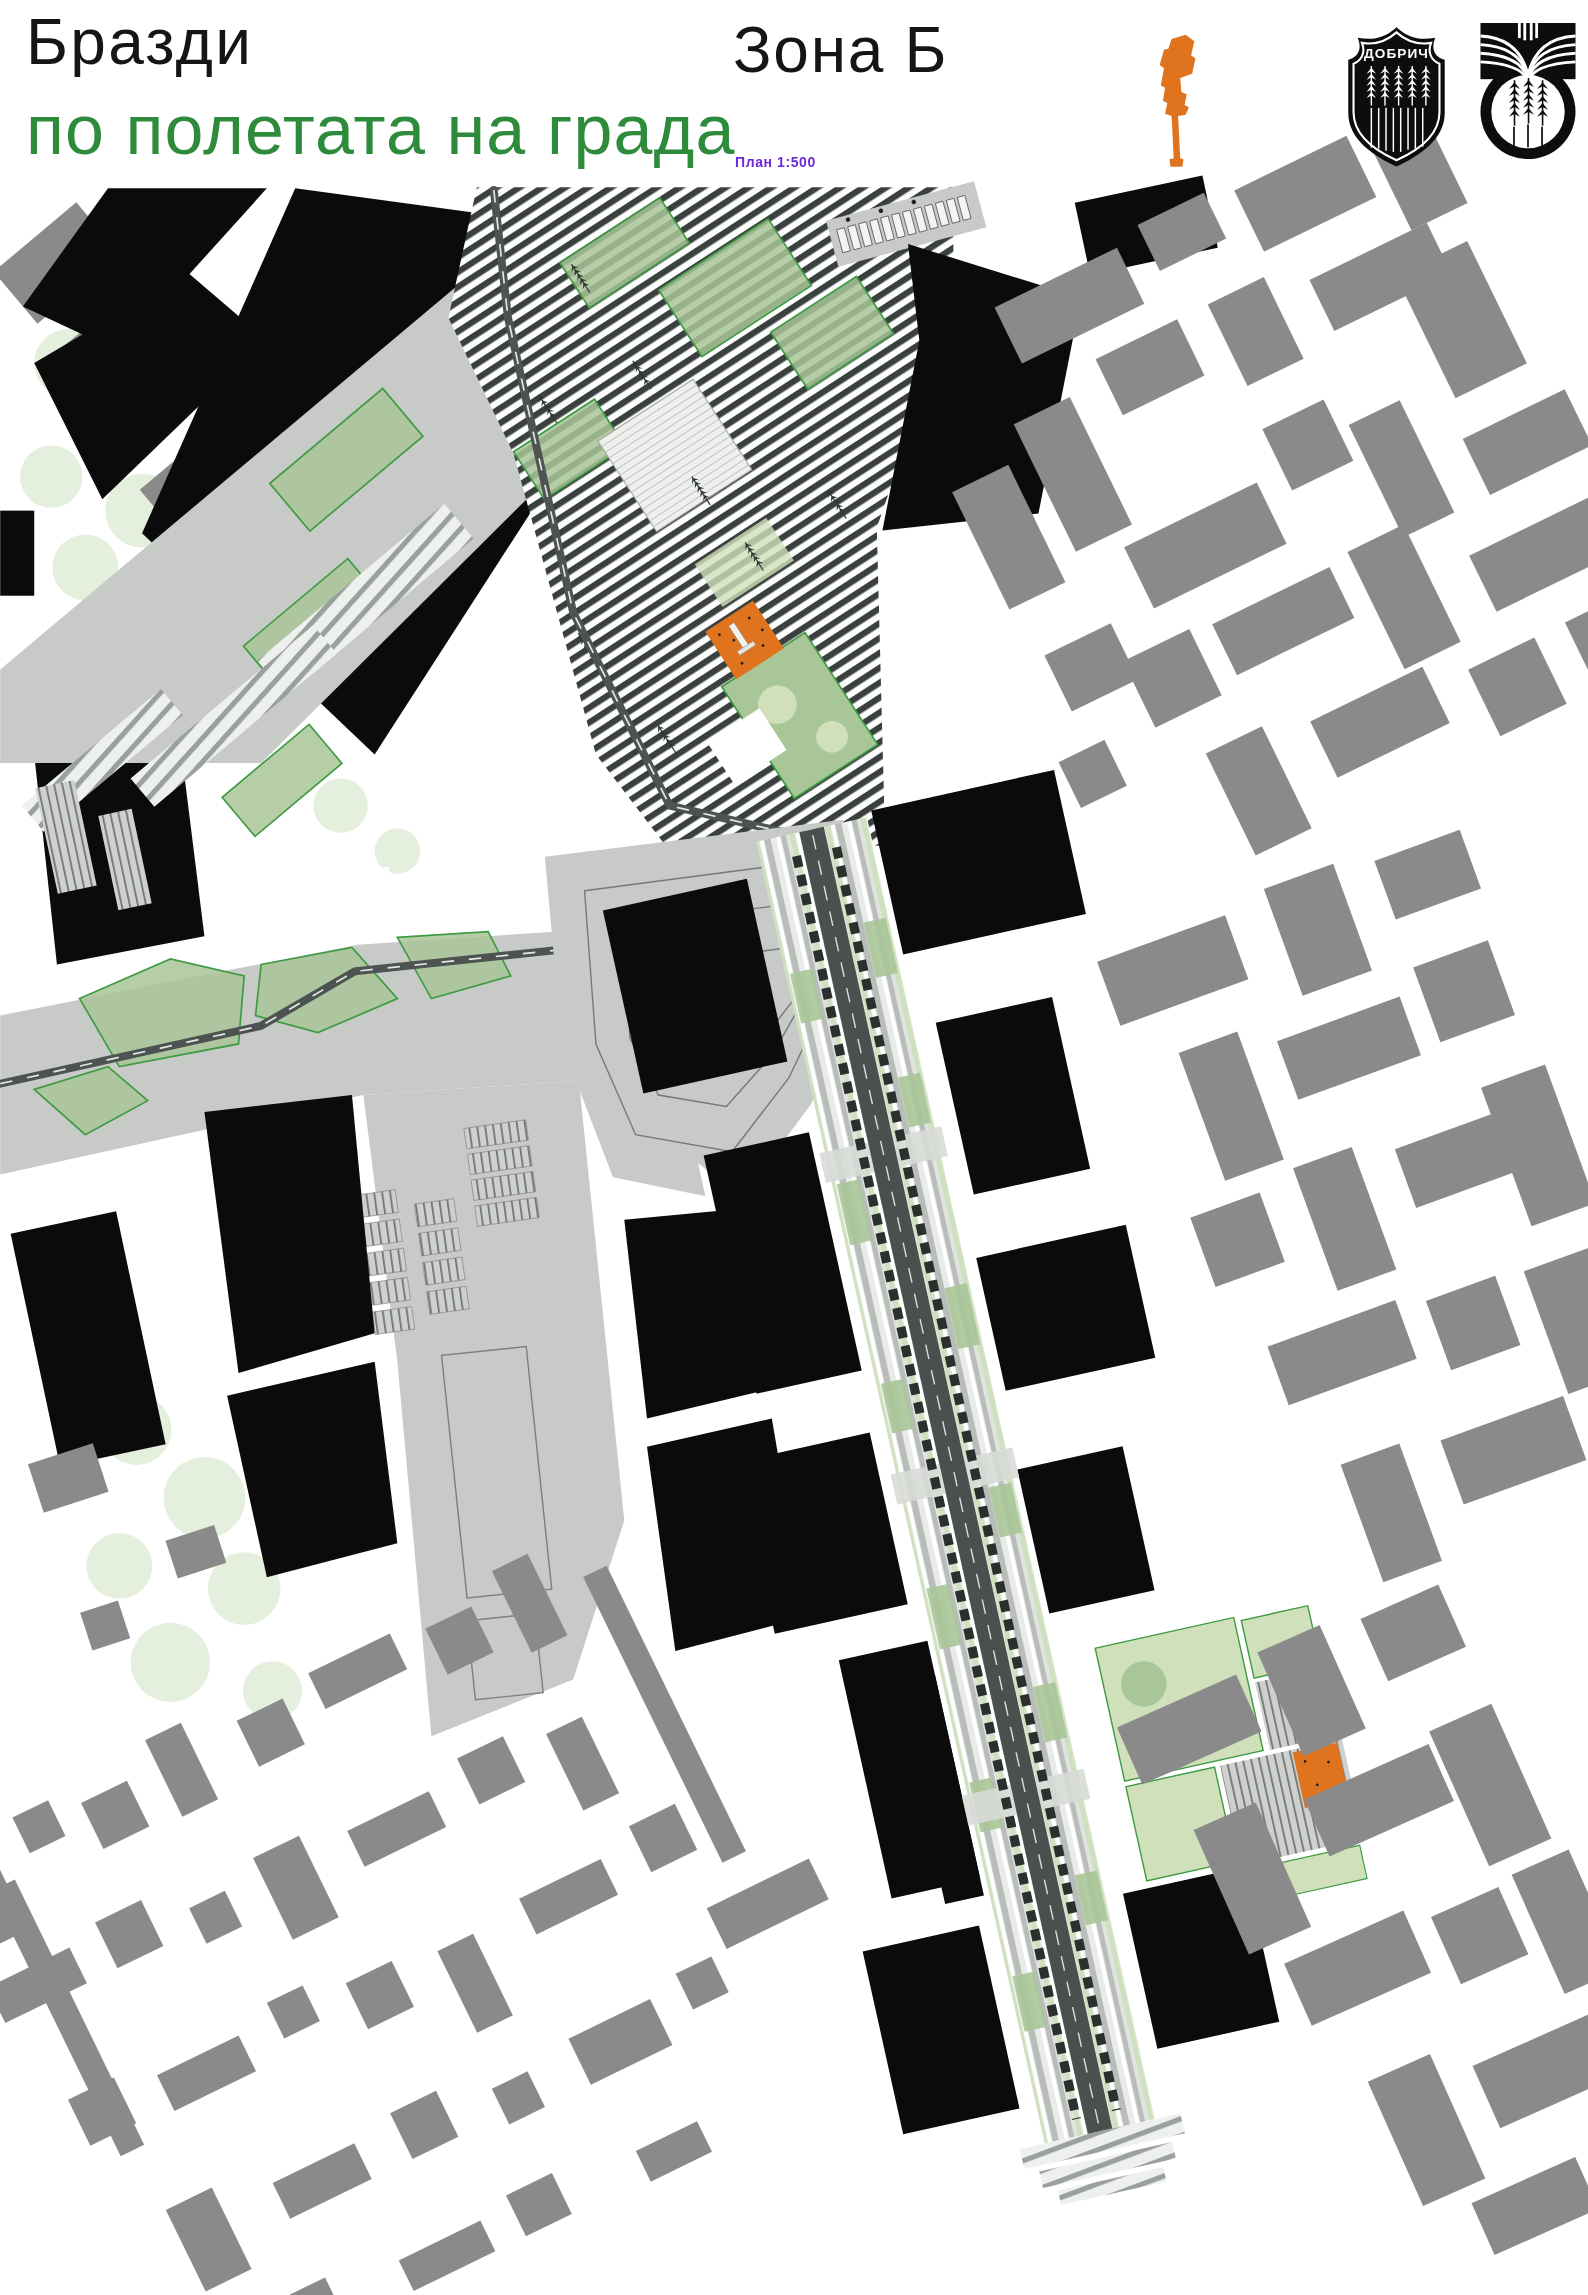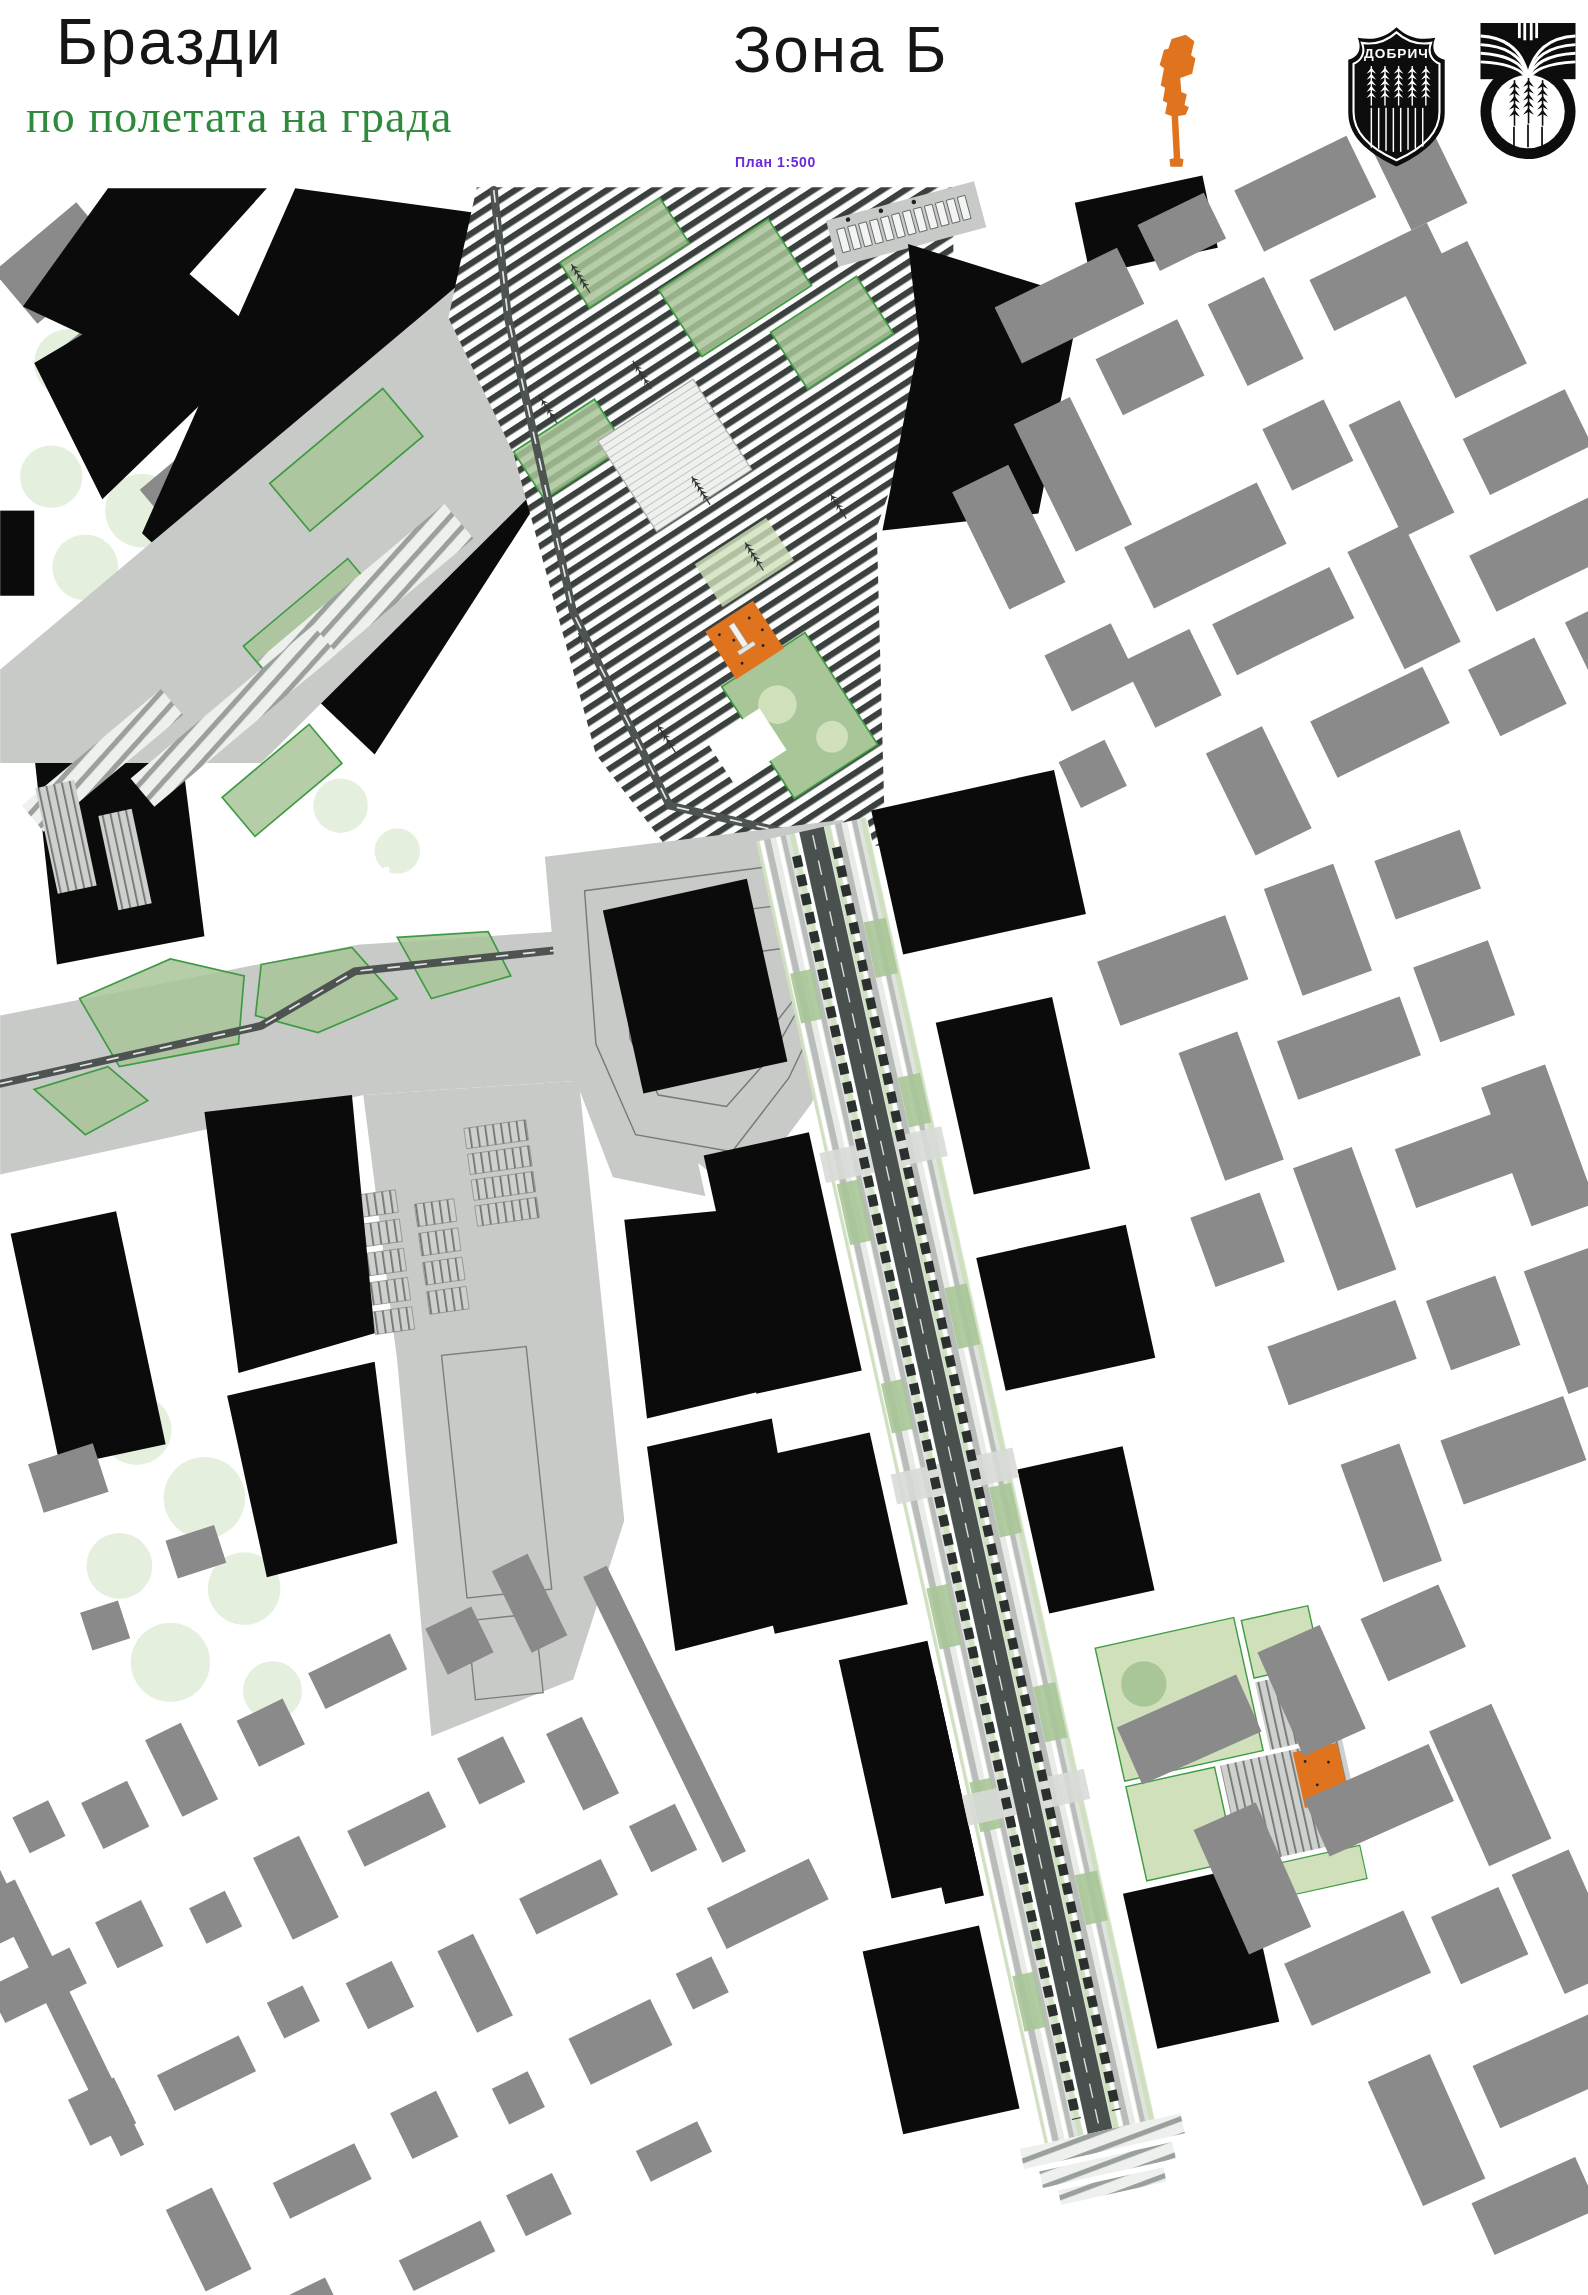--- a/index.html
+++ b/index.html
@@ -5,23 +5,23 @@
   :root{
     --c-title_green:#2e8b3c; --c-accent_orange:#e0731d; --c-building_gray:#8a8a8a;
     --c-paving_gray:#c7cac6; --c-stripe_dark:#3a403e; --c-green_light:#cfe0ba;
     --c-green_mid:#a9c698; --c-green_border:#3f9b43; --c-ink_black:#0b0b0b;
     --c-road_dark:#4d5351; --c-pale_tree:#dcead2;
   }
   html,body{margin:0;padding:0;}
   body{width:1589px;height:2295px;position:relative;background:#ffffff;
        font-family:"Liberation Sans", sans-serif; overflow:hidden;}
   .hdr-line1{position:absolute;left:26px;top:4.5px;font-size:64px;letter-spacing:2.3px;
-             color:#151515;font-weight:400;margin-left:30px;}
-  .hdr-line2{position:absolute;left:26px;top:90px;font-size:46px;letter-spacing:1.1px;
-             color:var(--c-title_green);font-weight:400;font-family:Liberation Serif, serif;}
+             color:#151515;font-weight:400;}
+  .hdr-line2{position:absolute;left:26px;top:90px;font-size:70px;letter-spacing:1.1px;
+             color:var(--c-title_green);font-weight:400;}
   .zone-title{position:absolute;left:733px;top:12.5px;font-size:64px;letter-spacing:1.7px;
              color:#151515;font-weight:400;}
   .scale-note{position:absolute;left:735px;top:154px;font-size:14px;font-weight:bold;
              color:#6d28d9;letter-spacing:0.6px;}
   .keyplan{position:absolute;left:1138px;top:33px;width:65px;height:142px;}
   .emblem1{position:absolute;left:1344px;top:24px;width:105px;height:152px;}
   .emblem2{position:absolute;left:1474px;top:18px;width:108px;height:158px;}
   #map{position:absolute;left:0;top:0;}
   
   .fB{fill:var(--c-ink_black);} .fG{fill:var(--c-building_gray);}

